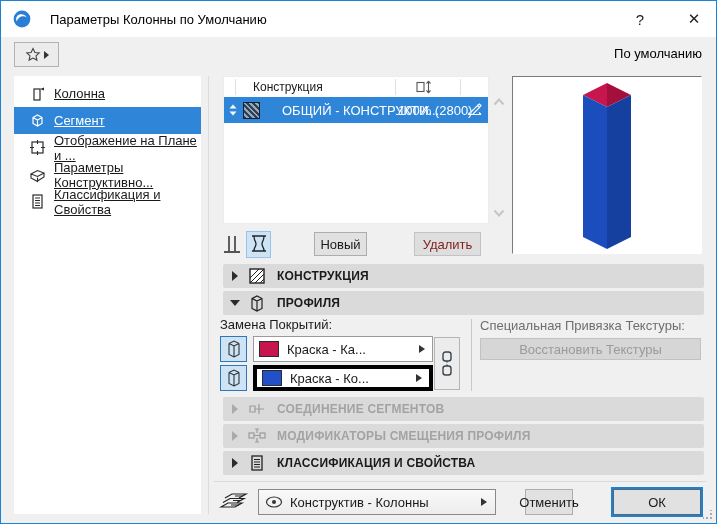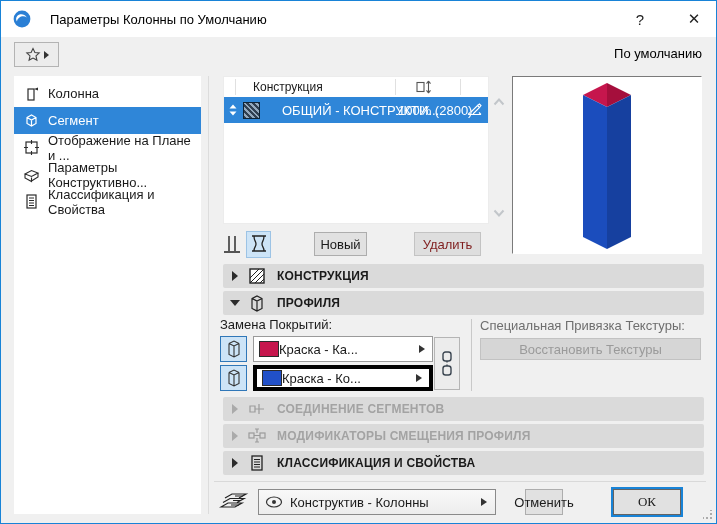--- a/index.html
+++ b/index.html
@@ -20,21 +20,21 @@
   
   .fav-btn { position:absolute; left:13px; top:41px; width:45px; height:25px; background:#ececec;
              border:1px solid #b3b3b3; display:flex; align-items:center; justify-content:center; gap:3px; }
   .caret-r-sm { width:0; height:0; border-left:5px solid #333; border-top:4px solid transparent;
                 border-bottom:4px solid transparent; }
   .default-state { position:absolute; top:45px; right:14px; font-size:13px; color:#000; }
 
   
   .sidebar { position:absolute; left:13px; top:75px; width:187px; height:438px; background:#fff;
              padding-top:4px; }
-  .side-item { height:27px; display:flex; align-items:center; padding-left:9px; gap:8px; color:#1a1a1a; }
+  .side-item { height:27px; display:flex; align-items:center; padding-left:15px; gap:8px; color:#1a1a1a;text-decoration:underline; }
   .side-item.sel { background:#2f86d8; color:#fff; }
   .side-item svg { flex:0 0 auto; }
   .vdiv { position:absolute; left:207px; top:75px; width:1px; height:438px; background:#dcdcdc; }
 
   
   .seg-table { position:absolute; left:222px; top:75px; width:266px; height:148px; background:#fff;
                border:1px solid #ececec; }
   .seg-head { position:relative; height:20px; font-size:12px; display:flex; align-items:center; }
   .seg-head .hname { position:absolute; left:29px; }
   .seg-head .hsep { position:absolute; top:2px; width:1px; height:16px; background:#e0e0e0; }
@@ -78,21 +78,21 @@
 
   
   .ovr-label { position:absolute; left:219px; top:316px; }
   .fin-btn { position:absolute; left:219px; width:27px; height:26px; background:#cde4f7;
              border:1px solid #3077b8; display:flex; align-items:center; justify-content:center; }
   .fin-btn.r1 { top:335px; } .fin-btn.r2 { top:364px; }
   .fin-dd { position:absolute; left:252px; width:180px; height:26px; background:#fff;
             border:1px solid #9a9a9a; display:flex; align-items:center; }
   .fin-dd.r1 { top:335px; } .fin-dd.r2 { top:364px; border:4px solid #000000; }
   .fin-dd .swatch { margin-left:5px; width:20px; height:16px; border:1px solid #2b2b2b; }
-  .fin-dd .fname { margin-left:0; white-space:nowrap; overflow:hidden; }
+  .fin-dd .fname { margin-left:8px; white-space:nowrap; overflow:hidden; }
   .fin-dd .arr { position:absolute; right:7px; width:0; height:0; border-left:6px solid #333;
                  border-top:4px solid transparent; border-bottom:4px solid transparent; }
   .chain-btn { position:absolute; left:433px; top:336px; width:26px; height:53px; background:#ececec;
                border:1px solid #b5b5b5; display:flex; align-items:center; justify-content:center; }
   .mdl-div { position:absolute; left:470px; top:318px; width:1px; height:72px; background:#c9c9c9; }
   .tex-label { position:absolute; left:479px; top:317px; color:#6e6e6e; }
   .tex-btn { position:absolute; left:479px; top:337px; width:221px; height:22px; background:#d6d6d6;
              border:1px solid #c2c2c2; color:#9a9a9a; }
 
   
@@ -102,23 +102,23 @@
   
   .foot-sep { position:absolute; left:213px; top:480px; width:492px; height:1px; background:#d9d9d9; }
   .layers-ic { position:absolute; left:218px; top:490px; }
   .layer-dd { position:absolute; left:257px; top:488px; width:238px; height:26px;
               background:linear-gradient(#f9f9f9,#ededed); border:1px solid #8a8a8a;
               display:flex; align-items:center; }
   .layer-dd .lname { margin-left:7px; }
   .layer-dd .arr { position:absolute; right:8px; width:0; height:0; border-left:6px solid #333;
                    border-top:4px solid transparent; border-bottom:4px solid transparent; }
   .layer-dd svg { margin-left:6px; }
-  .btn-cancel { position:absolute; left:524px; top:488px; width:38px; height:26px; }
-  .ok-wrap { position:absolute; left:610px; top:486px; width:72px; height:30px;
-             border:2px solid #1883d7; background:#1883d7;font-family:Liberation Serif, serif; }
+  .btn-cancel { position:absolute; left:524px; top:488px; width:48px; height:26px; }
+  .ok-wrap { position:absolute; left:610px; top:486px; width:92px; height:30px;
+             border:2px solid #1883d7; background:#1883d7; }
   .btn-ok { width:100%; height:100%; border:1px solid #636363; }
   .grip { position:absolute; right:4px; bottom:4px; width:9px; height:9px;
           background:
             radial-gradient(circle at 8px 8px,#ababab 1.2px,transparent 1.4px),
             radial-gradient(circle at 8px 4px,#ababab 1.2px,transparent 1.4px),
             radial-gradient(circle at 4px 8px,#ababab 1.2px,transparent 1.4px),
             radial-gradient(circle at 8px 0px,#ababab 1.2px,transparent 1.4px),
             radial-gradient(circle at 0px 8px,#ababab 1.2px,transparent 1.4px); }
 </style>
 </head>

